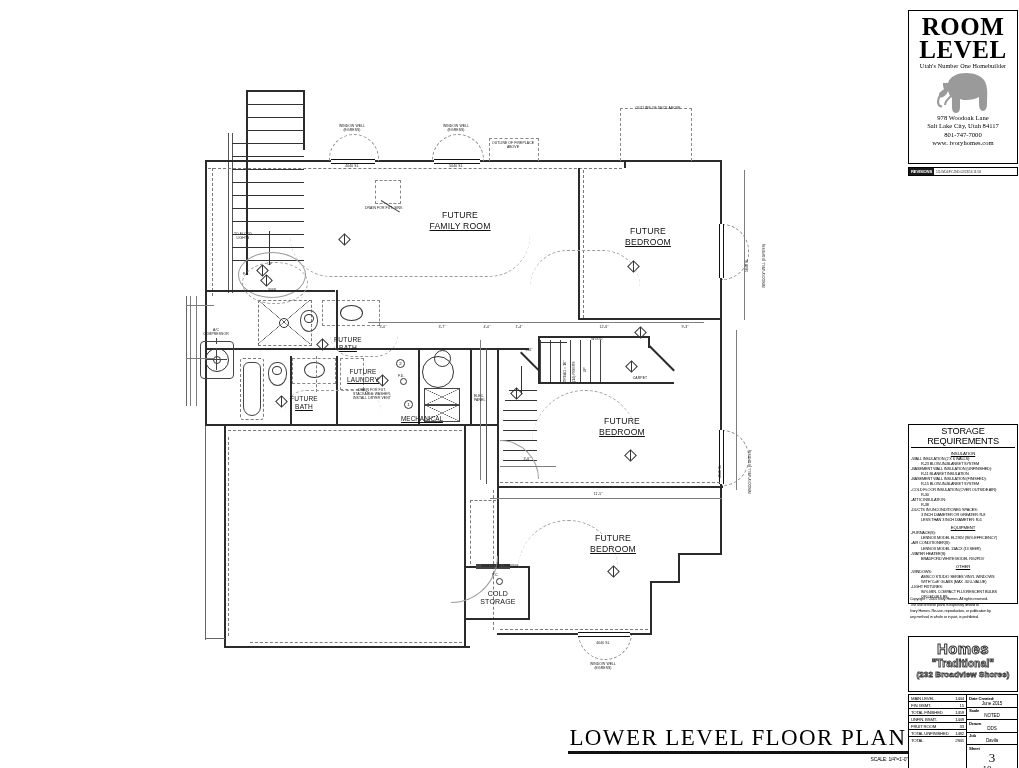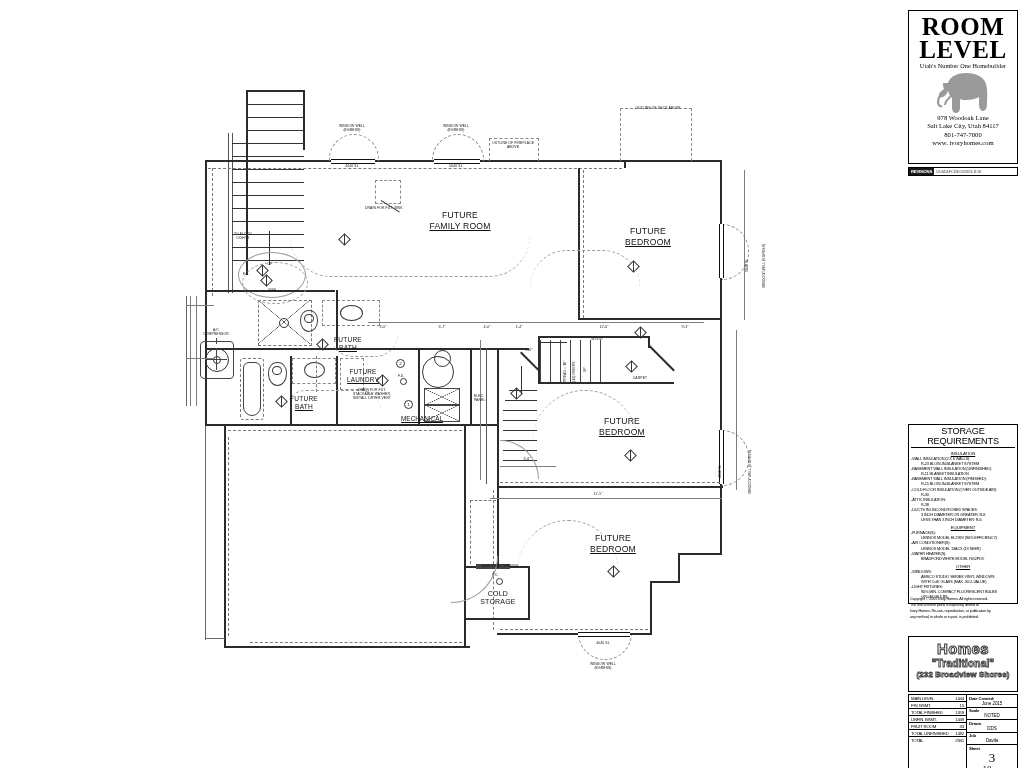--- a/index.html
+++ b/index.html
@@ -406,20 +406,25 @@
     <div class="dimtxt ctr" style="left:442px;top:325px;">3'-7"</div>
     <div class="dimtxt ctr" style="left:487px;top:325px;">4'-0"</div>
     <div class="dimtxt ctr" style="left:519px;top:325px;">1'-4"</div>
     <div class="dimtxt ctr" style="left:604px;top:325px;">12'-6"</div>
     <div class="dimtxt ctr" style="left:685px;top:325px;">9'-3"</div>
     <div class="dimtxt ctr" style="left:598px;top:492px;">11'-5"</div>
     <div class="dimtxt ctr" style="left:527px;top:457px;">3'-6"</div>
     <div class="dimtxt ctr" style="left:529px;top:348px;">3'-6"</div>
   </div>
 
+  <div id="plantitle">
+    <div class="t">LOWER  LEVEL  FLOOR  PLAN</div>
+    <div class="bar"></div>
+    <div class="sc">SCALE: 1/4"=1'-0"</div>
+  </div>
 
   <div id="rail">
 
     <div class="blk logo-wrap" style="top:0;height:154px;">
       <div class="logo-ivory">ROOM</div>
       <div class="logo-ivory">LEVEL</div>
       <div class="logo-tag">Utah's Number One Homebuilder</div>
       <svg class="eleph" width="62" height="42" viewBox="0 0 62 42">
         <path fill="#9a9a9a" d="M16 12c2-7 10-10 18-10s18 3 20 11c2 7 1 14 1 20 0 3-1 7-4 7s-4-4-4-7v-7c-3 2-8 3-13 3-2 0-4 0-6-1v8c0 3-1 6-4 6s-4-3-4-6v-9c-2-2-3-4-4-7-1 3-3 5-5 6-2 1-4 0-4-2 0-3 3-4 5-6-1-2-1-4-1-6z"></path>
         <path fill="none" stroke="#9a9a9a" stroke-width="2.2" d="M14 20c-4 2-8 6-8 11 0 3 2 5 4 4"></path>

